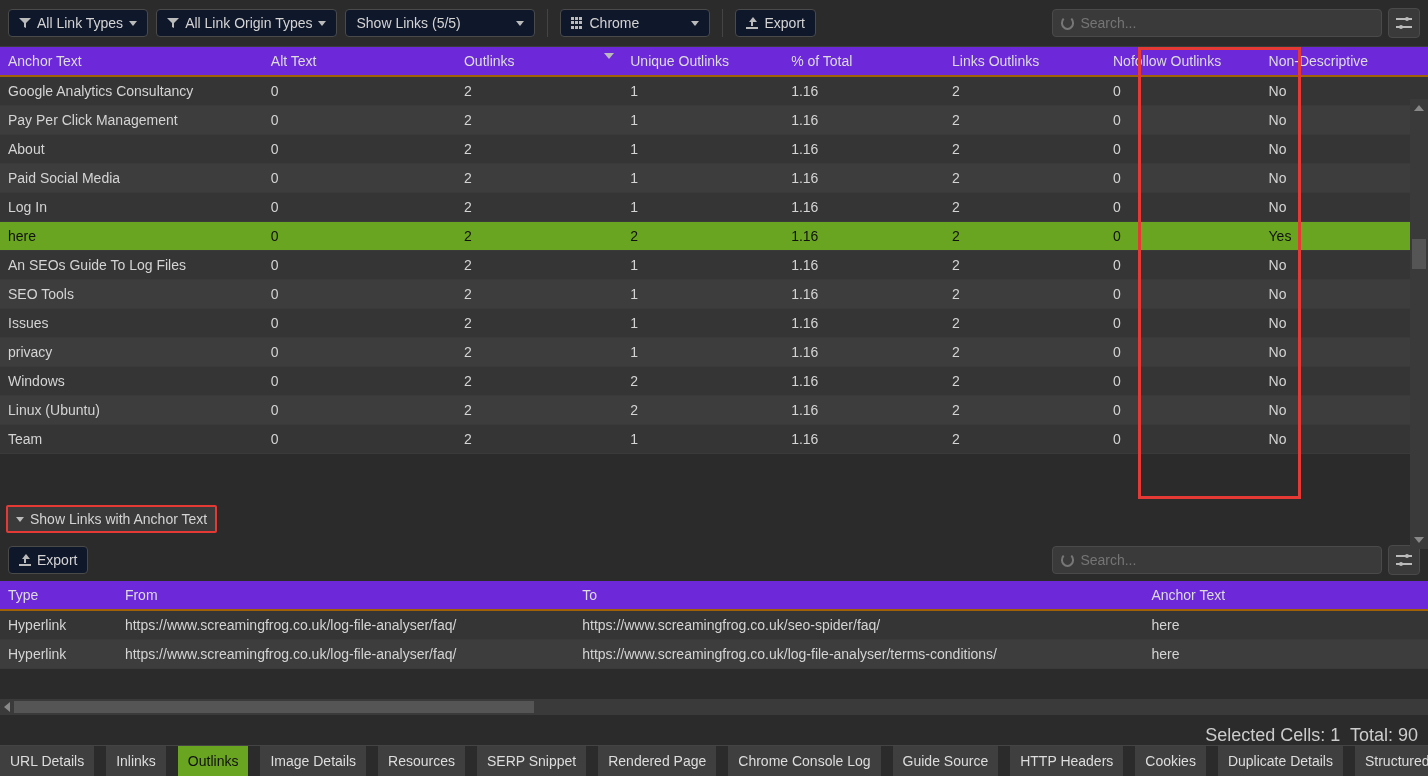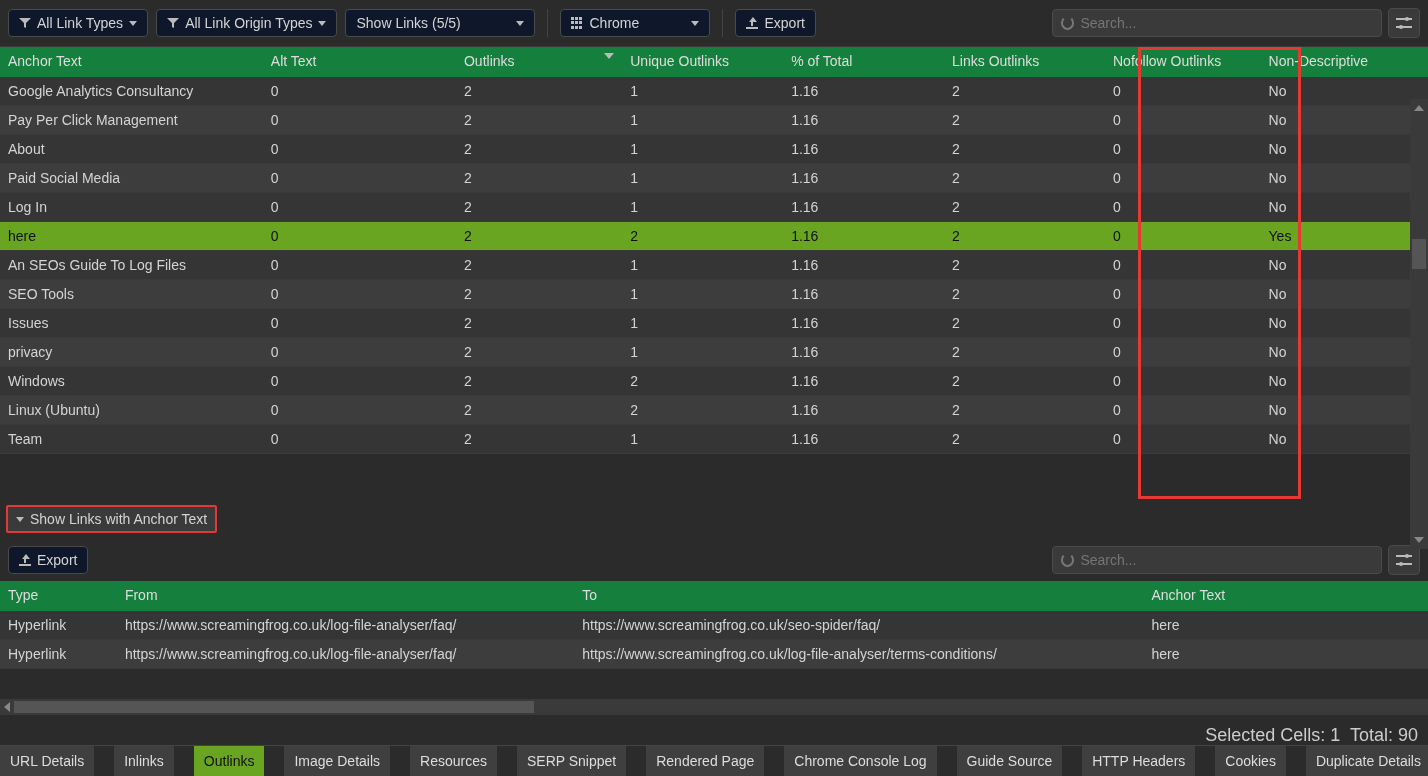--- a/index.html
+++ b/index.html
@@ -20,32 +20,32 @@
 .search-wrap{margin-left:auto;display:flex;align-items:center;gap:6px;}
 .search-box{background:#3a3a3a;border:1px solid #4a4a4a;border-radius:4px;padding:5px 8px;display:flex;align-items:center;gap:6px;width:330px;}
 .search-box input{background:transparent;border:none;outline:none;color:#d4d4d4;font-size:14px;width:100%;}
 .spinner{width:14px;height:14px;border:2px solid #777;border-top-color:transparent;border-radius:50%;}
 .filter-icon-btn{background:#3a3a3a;border:1px solid #4a4a4a;border-radius:4px;width:32px;height:30px;display:flex;align-items:center;justify-content:center;cursor:pointer;}
 .sliders{display:inline-block;}
 .sliders svg{display:block;}
 .table-container{position:relative;}
 table{border-collapse:collapse;width:100%;table-layout:fixed;}
 th,td{text-align:left;padding:6px 8px;border-bottom:1px solid #3a3a3a;white-space:nowrap;overflow:hidden;text-overflow:ellipsis;}
-thead th{background:#15803d;color:#ddd;font-weight:normal;border-bottom:2px solid #15803d;position:sticky;top:0;}
+thead th{background:#6d28d9;color:#ddd;font-weight:normal;border-bottom:2px solid #a16207;position:sticky;top:0;}
 tbody tr:nth-child(odd){background:#353535;}
 tbody tr:nth-child(even){background:#3d3d3d;}
 tbody tr.selected td{background:#6aa521!important;color:#111;}
 .sort-desc{float:right;width:0;height:0;border-left:5px solid transparent;border-right:5px solid transparent;border-top:6px solid #bbb;}
 .highlight-box{position:absolute;border:3px solid #e53935;pointer-events:none;}
 .collapse-bar{background:#3a3a3a;border:2px solid #e53935;border-radius:2px;display:inline-flex;align-items:center;gap:6px;padding:4px 8px;margin:6px;cursor:pointer;}
 .bottom-toolbar{display:flex;align-items:center;padding:6px 8px;gap:8px;}
 .lower-table{}
 .status-bar{position:absolute;bottom:30px;right:10px;font-size:18px;color:#ccc;}
 .tabs{position:absolute;bottom:0;left:0;right:0;display:flex;background:#2b2b2b;border-top:1px solid #444;align-items:center;}
-.tab{padding:7px 10px;background:#3f3f3f;color:#ddd;margin-right:20px;cursor:pointer;font-size:14px;white-space:nowrap;}
+.tab{padding:7px 10px;background:#3f3f3f;color:#ddd;margin-right:12px;cursor:pointer;font-size:14px;white-space:nowrap;}
 .tab.active{background:#6aa521;color:#111;}
 .tab-overflow{width:24px;text-align:center;background:#3f3f3f;padding:7px 4px;cursor:pointer;margin-left:auto;}
 .vscroll{position:absolute;right:0;top:52px;width:18px;height:450px;background:#3a3a3a;}
 .vscroll .arrow{width:18px;height:18px;display:flex;align-items:center;justify-content:center;background:#3a3a3a;}
 .vscroll .arrow .tri-up{width:0;height:0;border-left:5px solid transparent;border-right:5px solid transparent;border-bottom:6px solid #888;}
 .vscroll .arrow .tri-down{width:0;height:0;border-left:5px solid transparent;border-right:5px solid transparent;border-top:6px solid #888;}
 .vscroll .thumb{background:#555;width:14px;margin:0 2px;height:30px;position:absolute;top:140px;}
 .hscroll{height:16px;background:#3a3a3a;display:flex;align-items:center;}
 .hscroll .tri-left{width:0;height:0;border-top:5px solid transparent;border-bottom:5px solid transparent;border-right:6px solid #888;margin:0 4px;}
 .hscroll .track{flex:1;height:12px;background:#3a3a3a;position:relative;}

